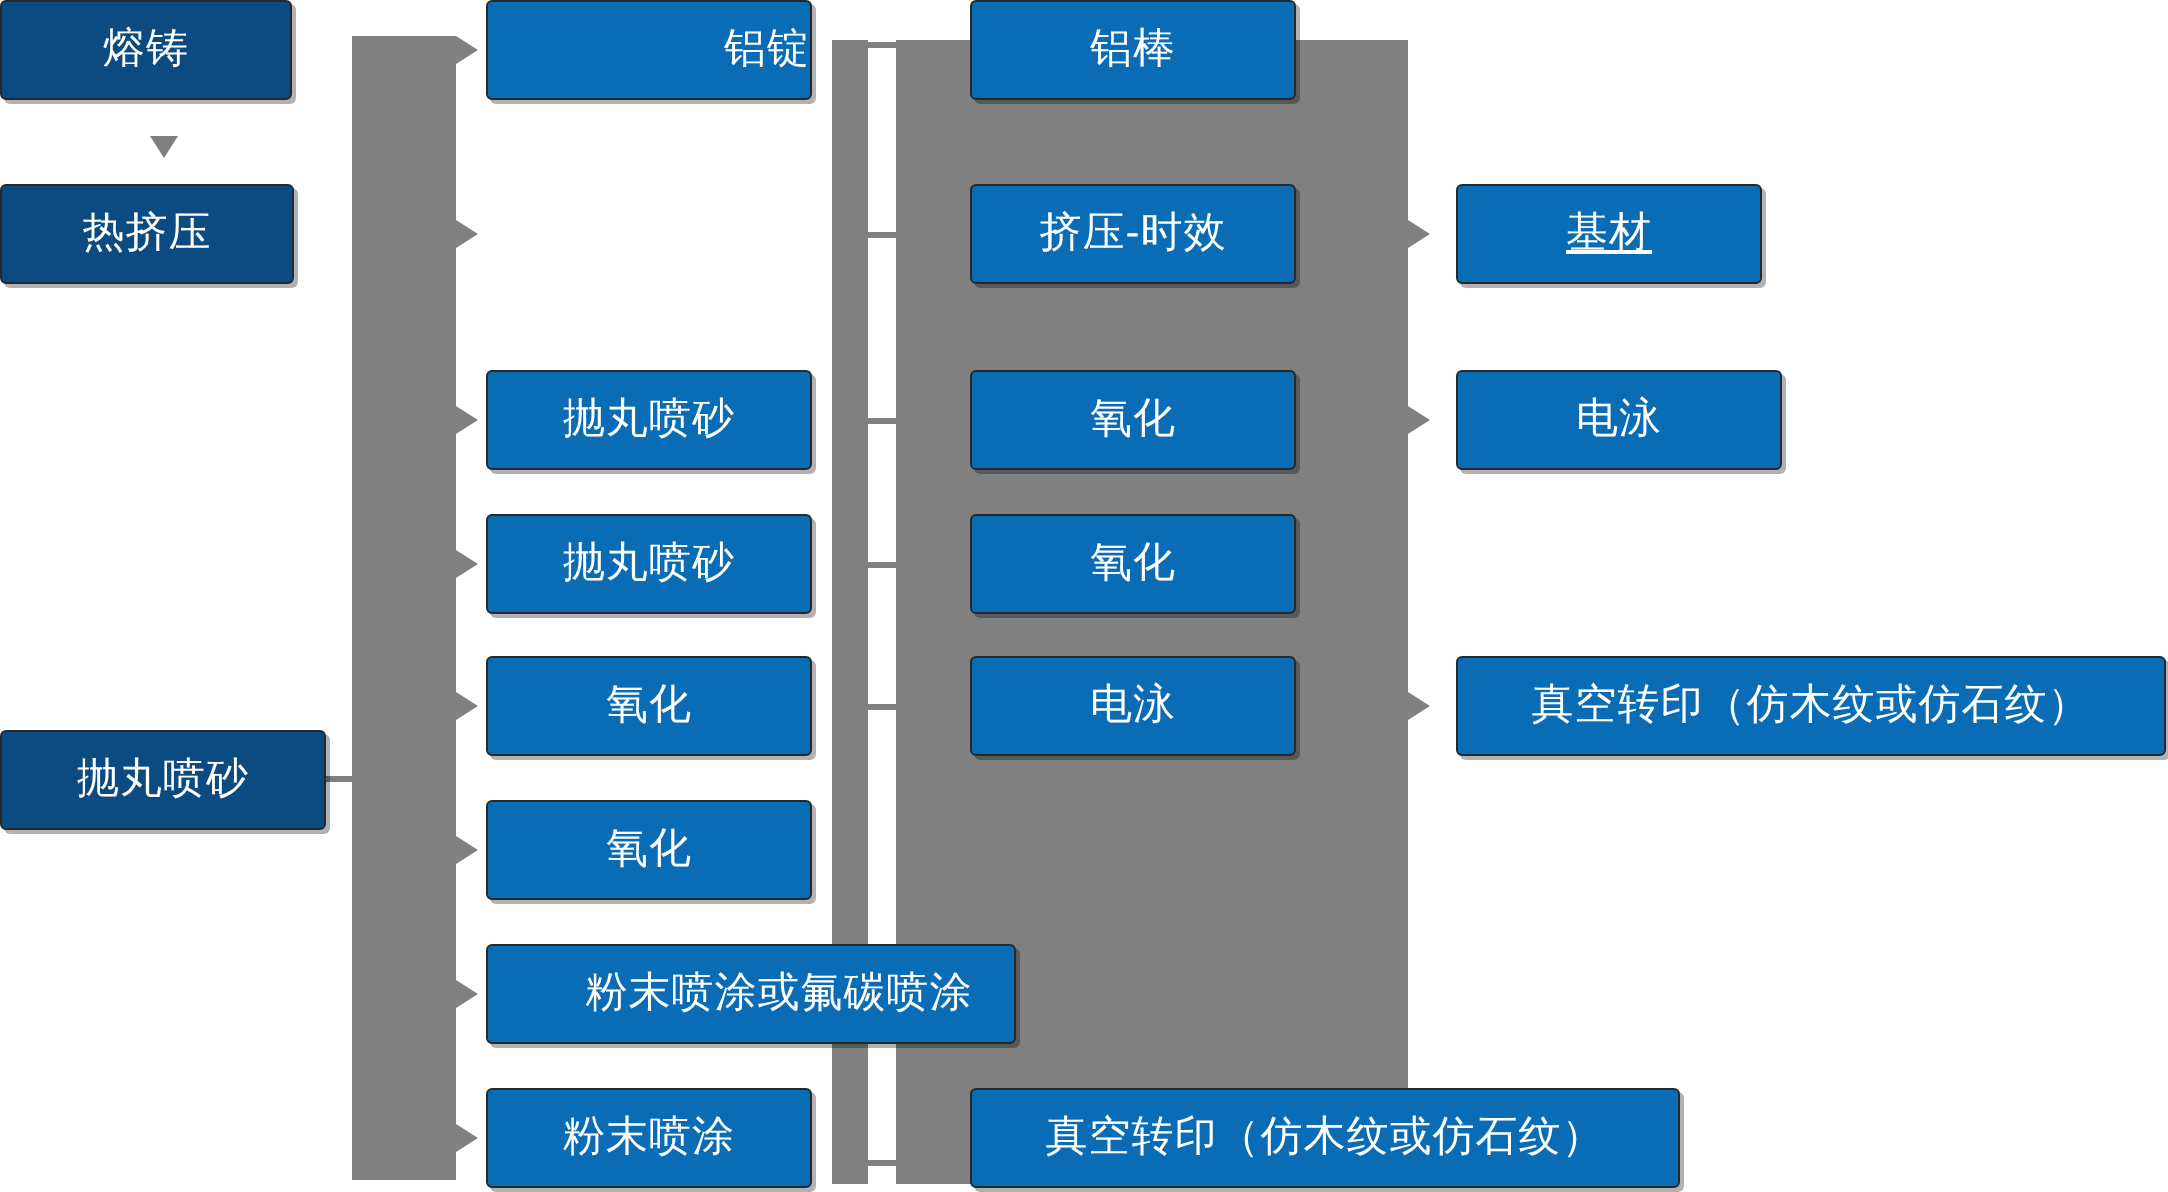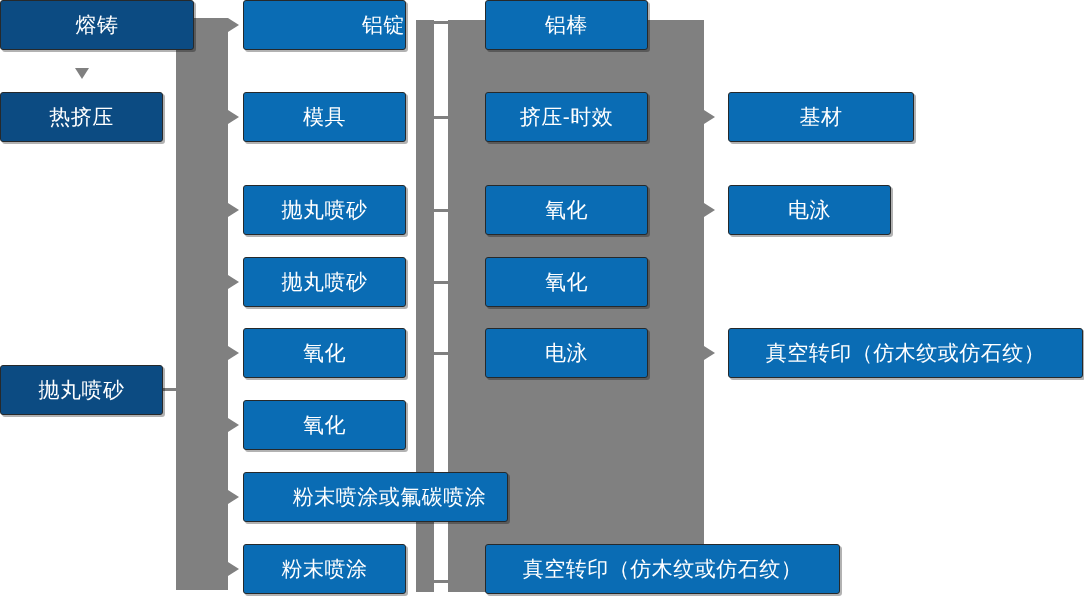--- a/index.html
+++ b/index.html
@@ -100,39 +100,36 @@
   <div class="gray-line" style="left:430px; top:209px; width:22px;"></div>
   <div class="gray-line" style="left:430px; top:281px; width:22px;"></div>
   <div class="gray-line" style="left:430px; top:352px; width:22px;"></div>
   <div class="gray-line" style="left:430px; top:580px; width:22px;"></div>
 
   <div class="gray-arrow" style="left:704px; top:110px;"></div>
   <div class="gray-arrow" style="left:704px; top:203px;"></div>
   <div class="gray-arrow" style="left:704px; top:346px;"></div>
   <div class="gray-arrow" style="left:704px; top:562px;"></div>
 
-  <div class="box dark" style="left:0px; top:0px; width:194px; height:50px;">
+  <div class="box dark" style="left:0px; top:0px; width:146px; height:50px;">
     <span class="lbl">熔铸</span>
   </div>
 
-  <div class="box dark" style="left:0px; top:92px; width:163px; height:50px;">
+  <div class="box dark" style="left:0px; top:92px; width:147px; height:50px;">
     <span class="lbl">热挤压</span>
   </div>
 
   <div class="box dark" style="left:0px; top:365px; width:163px; height:50px;">
     <span class="lbl">抛丸喷砂</span>
   </div>
 
   <div class="box bright" style="left:243px; top:0px; width:163px; height:50px;justify-content:flex-end;">
     <span class="lbl">铝锭</span>
   </div>
 
-  <div class="box bright" style="left:243px; top:92px; width:163px; height:50px;">
-    <span class="lbl">模具</span>
-  </div>
 
   <div class="box bright" style="left:243px; top:185px; width:163px; height:50px;">
     <span class="lbl">抛丸喷砂</span>
   </div>
 
   <div class="box bright" style="left:243px; top:257px; width:163px; height:50px;">
     <span class="lbl">抛丸喷砂</span>
   </div>
 
   <div class="box bright" style="left:243px; top:328px; width:163px; height:50px;">
@@ -168,21 +165,21 @@
   </div>
 
   <div class="box bright" style="left:485px; top:328px; width:163px; height:50px;">
     <span class="lbl">电泳</span>
   </div>
 
   <div class="box bright" style="left:485px; top:544px; width:355px; height:50px;">
     <span class="lbl">真空转印（仿木纹或仿石纹）</span>
   </div>
 
-  <div class="box bright" style="left:728px; top:92px; width:186px; height:50px;">
+  <div class="box bright" style="left:728px; top:92px; width:153px; height:50px;text-decoration:underline;">
     <span class="lbl">基材</span>
   </div>
 
   <div class="box bright" style="left:728px; top:185px; width:163px; height:50px;">
     <span class="lbl">电泳</span>
   </div>
 
   <div class="box bright" style="left:728px; top:328px; width:355px; height:50px;">
     <span class="lbl">真空转印（仿木纹或仿石纹）</span>
   </div>

